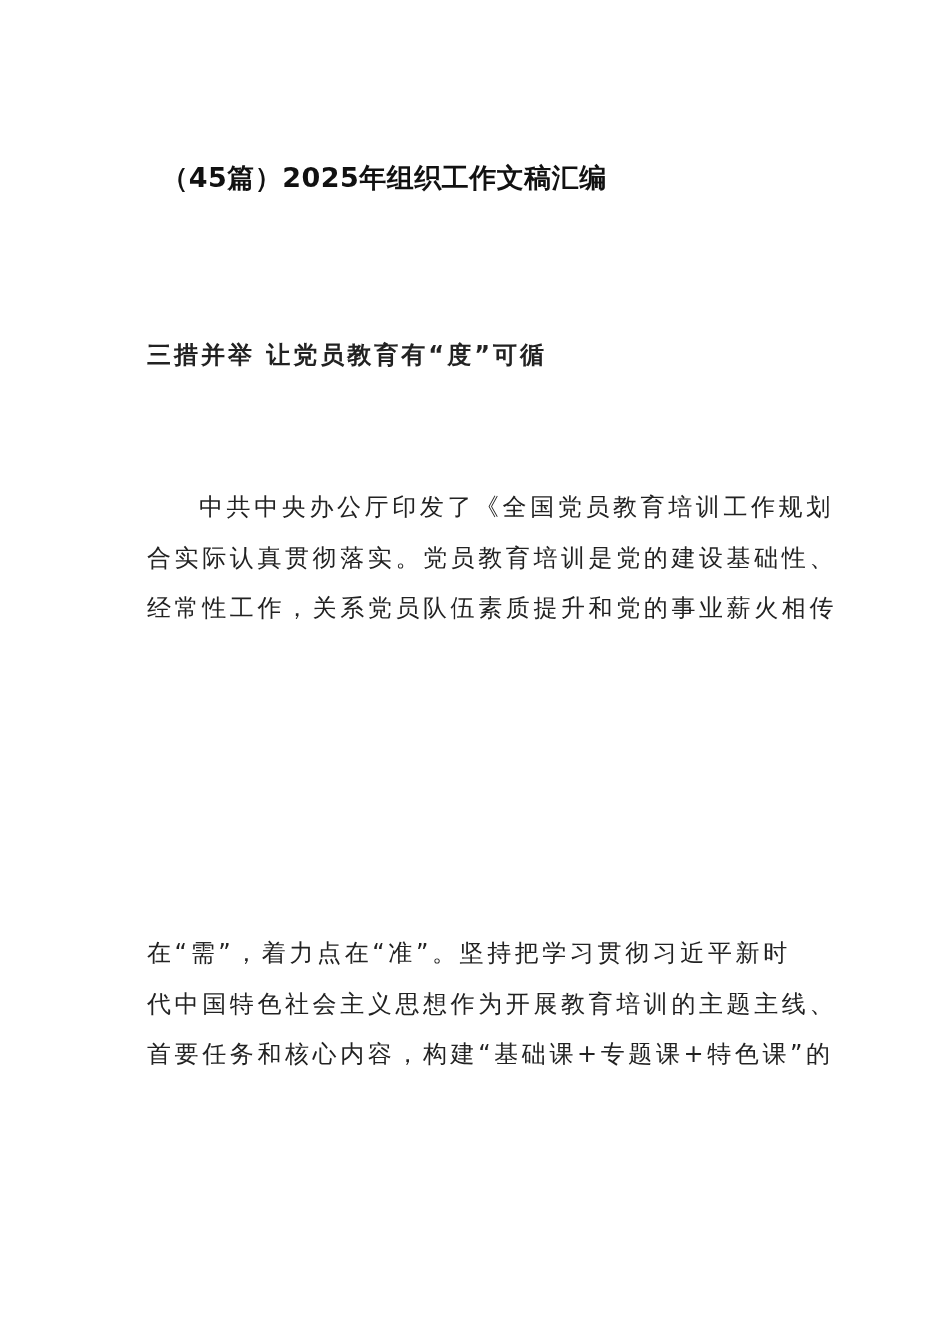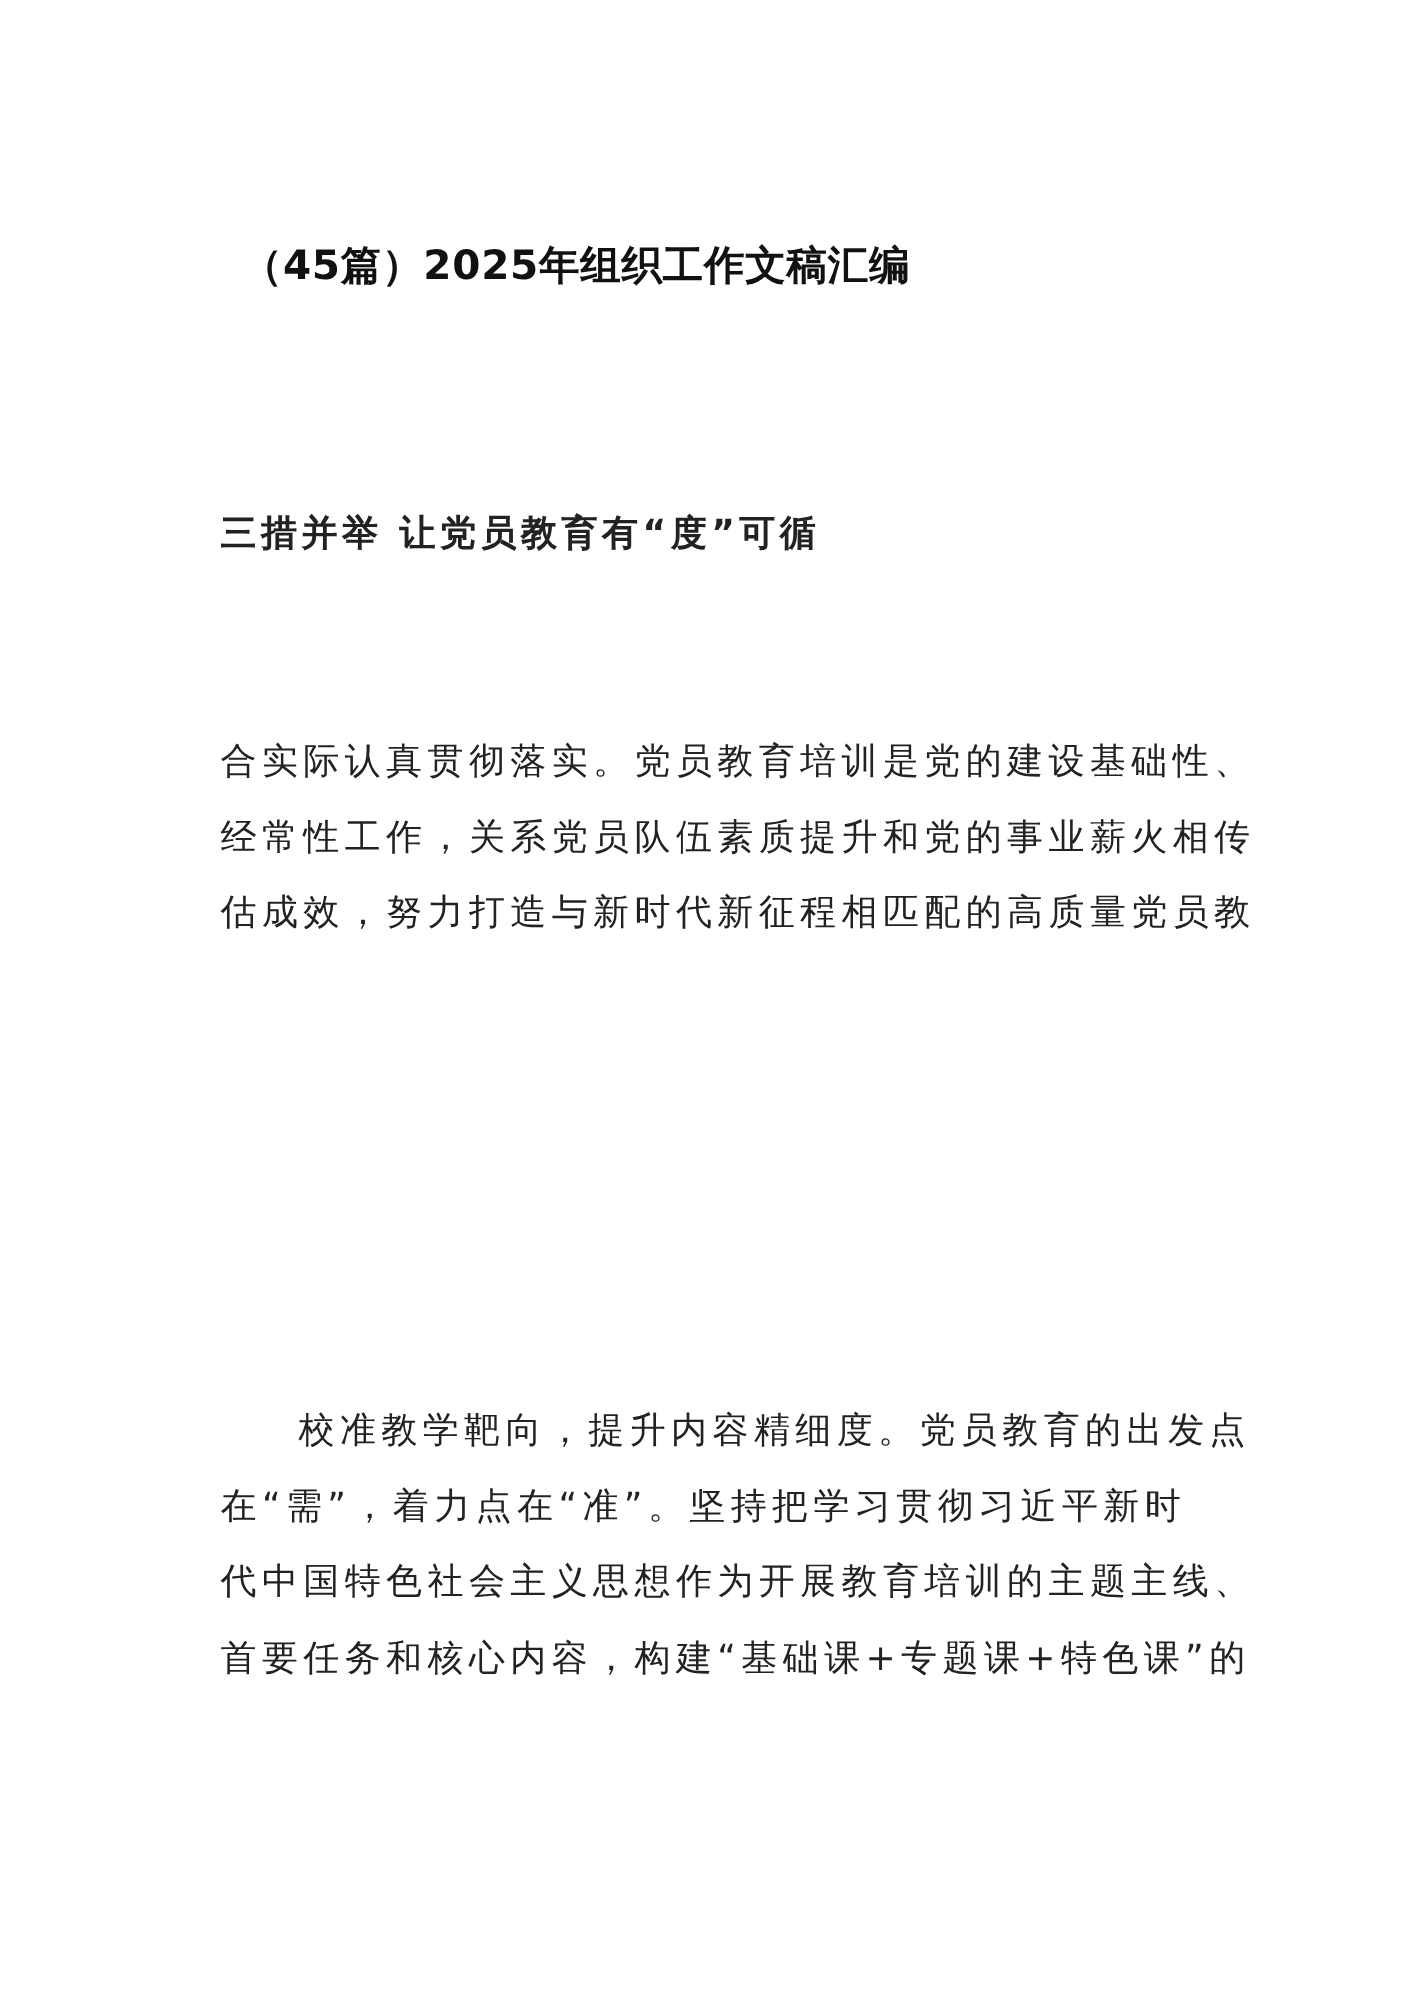--- a/index.html
+++ b/index.html
@@ -73,27 +73,26 @@
 </head>
 <body>
 
 <div class="page">
   <h1 class="doc-title">（45篇）2025年组织工作文稿汇编</h1>
 
   <h2 class="doc-subtitle">三措并举 让党员教育有“度”可循</h2>
 
   <div class="body-text" id="para-1">
     <p class="para" style="text-indent:0">
+      <span class="line first">中共中央办公厅印发了《全国党员教育培训工作规划</span>
       <span class="line">合实际认真贯彻落实。党员教育培训是党的建设基础性、</span>
       <span class="line">经常性工作，关系党员队伍素质提升和党的事业薪火相传</span>
-      <span class="line">估成效，努力打造与新时代新征程相匹配的高质量党员教</span>
     </p>
   </div>
 
   <div class="body-text" id="para-2">
     <p class="para" style="text-indent:0">
-      <span class="line first">校准教学靶向，提升内容精细度。党员教育的出发点</span>
       <span class="line">在“需”，着力点在“准”。坚持把学习贯彻习近平新时</span>
       <span class="line">代中国特色社会主义思想作为开展教育培训的主题主线、</span>
       <span class="line">首要任务和核心内容，构建“基础课+专题课+特色课”的</span>
     </p>
   </div>
 </div>
 
 </body></html>

